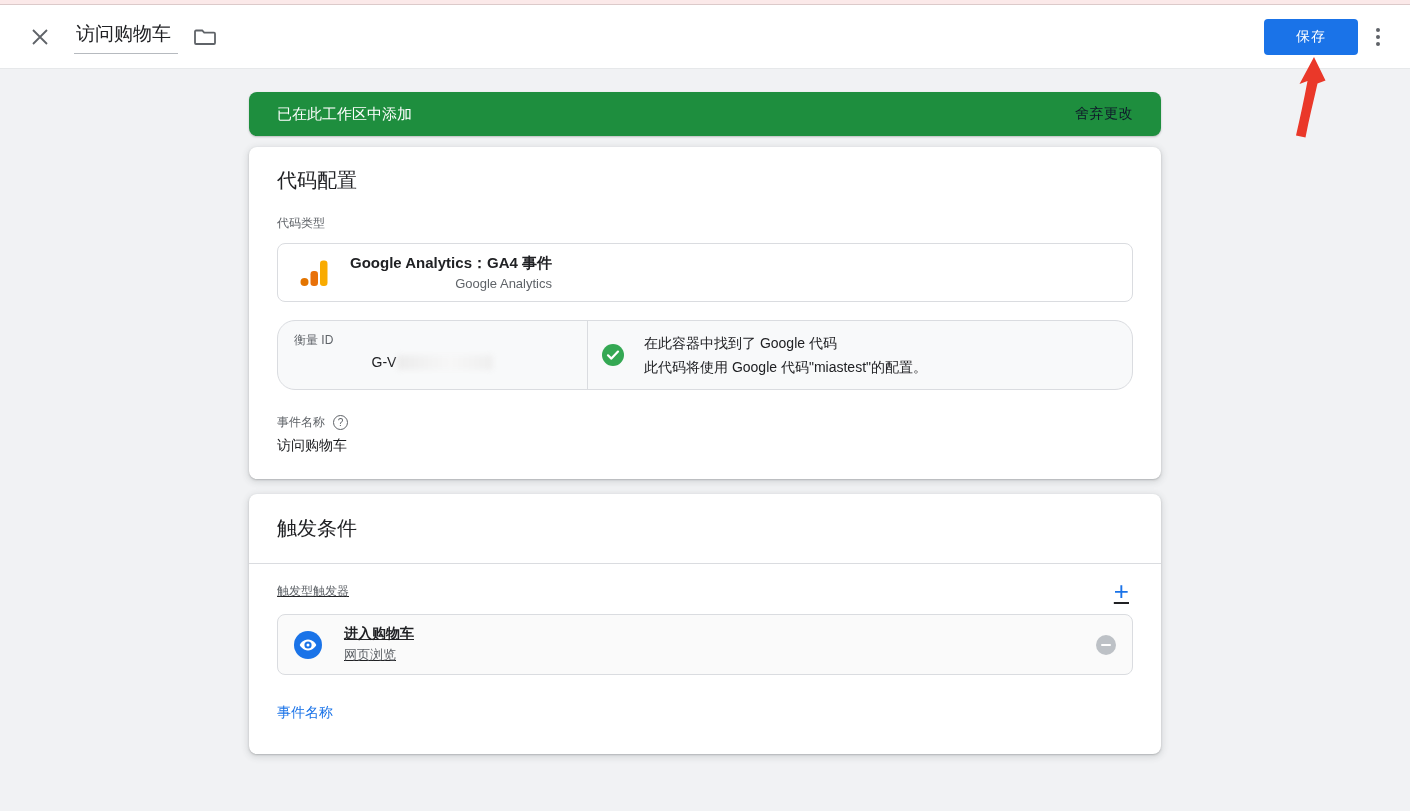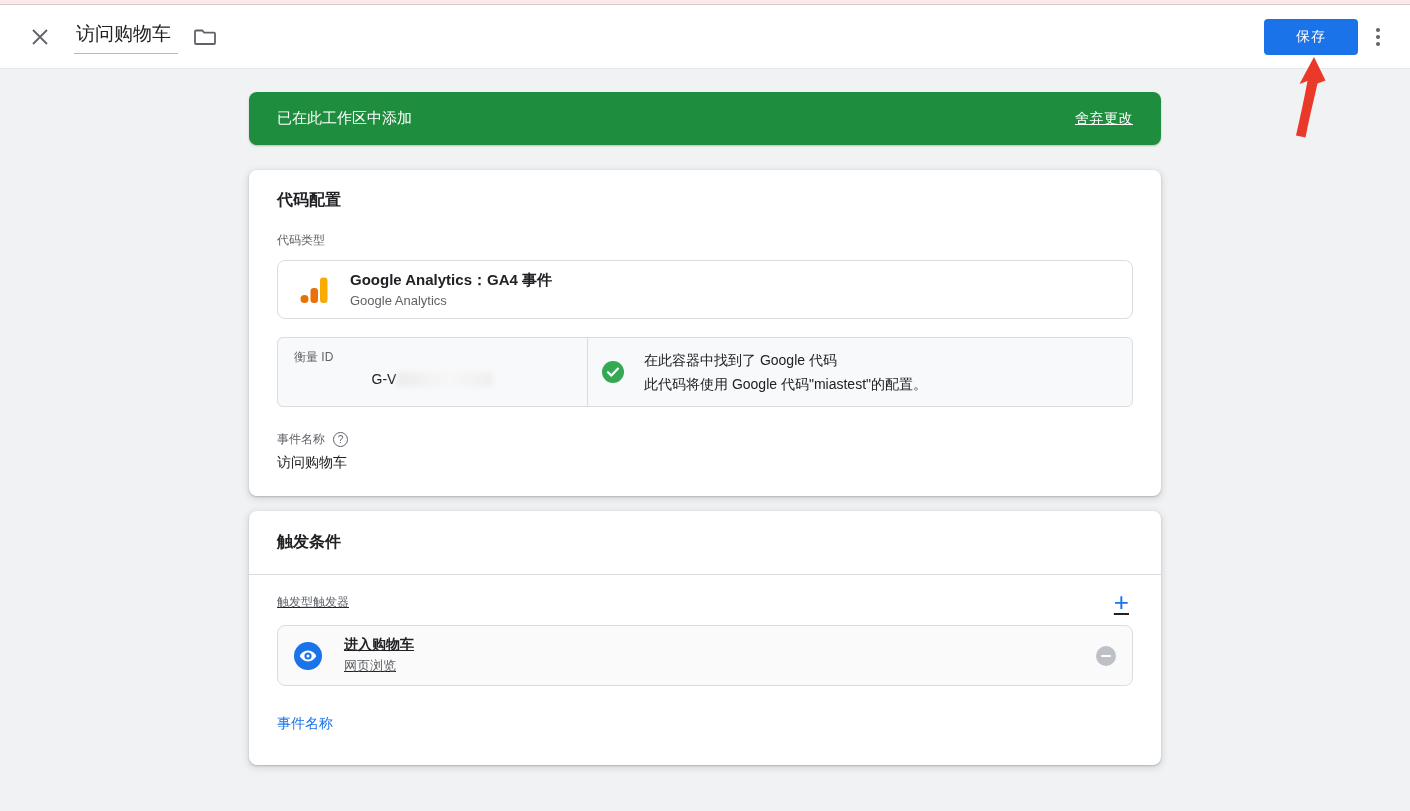--- a/index.html
+++ b/index.html
@@ -33,50 +33,50 @@
     background:#1a73e8; color:#fff; border:none; border-radius:4px;
     font-size:14px; font-family:inherit; padding:9px 32px; cursor:pointer;
     letter-spacing:1px;
   }
   .kebab { display:flex; flex-direction:column; gap:3px; padding:8px 6px; }
   .kebab i { width:4px; height:4px; border-radius:50%; background:#5f6368; display:block; }
   
   .main { width:912px; margin:0 auto; padding-top:23px; }
   
   .banner {
-    background:#1e8e3e; border-radius:8px; height:53px; display:flex;
-    align-items:center; padding:8px 28px; color:#fff; margin-bottom:25px;
+    background:#1e8e3e; border-radius:8px; height:44px; display:flex;
+    align-items:center; padding:8px 28px; color:#fff; margin-bottom:11px;
     box-shadow:0 1px 2px rgba(60,64,67,.3);
   }
   .banner-text { font-size:15px; }
   .banner-action {
-    margin-left:auto; font-size:14px; color:#ffffff; background:none;
-    border:none; cursor:pointer; font-family:inherit; letter-spacing:.5px;text-decoration:underline;
+    margin-left:auto; font-size:14px; color:#0f172a; background:none;
+    border:none; cursor:pointer; font-family:inherit; letter-spacing:.5px;
   }
   
   .card {
     background:#fff; border-radius:8px; margin-bottom:15px;
     box-shadow:0 1px 2px rgba(60,64,67,.28), 0 2px 6px 2px rgba(60,64,67,.12);
   }
   .card-pad { padding:20px 28px 24px; }
-  .card-h { font-size:16px; font-weight:700; color:#202124; }
+  .card-h { font-size:20px; font-weight:400; color:#202124; }
   .sub-label { font-size:12px; color:#5f6368; }
   
   .tagtype-label { margin-top:21px; }
   .type-box {
     margin-top:11px; border:1px solid #dadce0; border-radius:8px;
     padding:10px 16px; display:flex; align-items:center; cursor:pointer;
     min-height:55px;
   }
   .ga-icon { width:28px; height:28px; margin-left:6px; flex:none; }
-  .type-text { margin-left:22px; }
+  .type-text { margin-left:22px;text-align:right; }
   .type-name { font-size:15px; font-weight:700; color:#202124; }
   .type-vendor { font-size:13px; color:#5f6368; margin-top:3px; }
   .mid-box {
-    margin-top:18px; border:1px solid #dadce0; border-radius:6px;
+    margin-top:18px; border:1px solid #dadce0; border-radius:18px;
     background:#f8f9fa; display:flex; min-height:63px; overflow:hidden;
   }
   .mid-left { width:310px; padding:11px 16px; border-right:1px solid #dadce0; }
   .mid-id { font-size:14px; color:#202124; margin-top:5px; display:flex; align-items:center;justify-content:center; }
   .redacted {
     display:inline-block; width:96px; height:15px; margin-left:1px;
     background:linear-gradient(90deg,#ececec 0%,#f7f7f7 55%,#efefef 100%);
     filter:blur(2.5px); border-radius:3px;
   }
   .mid-right { flex:1; display:flex; align-items:center; padding:10px 16px 10px 14px; }

